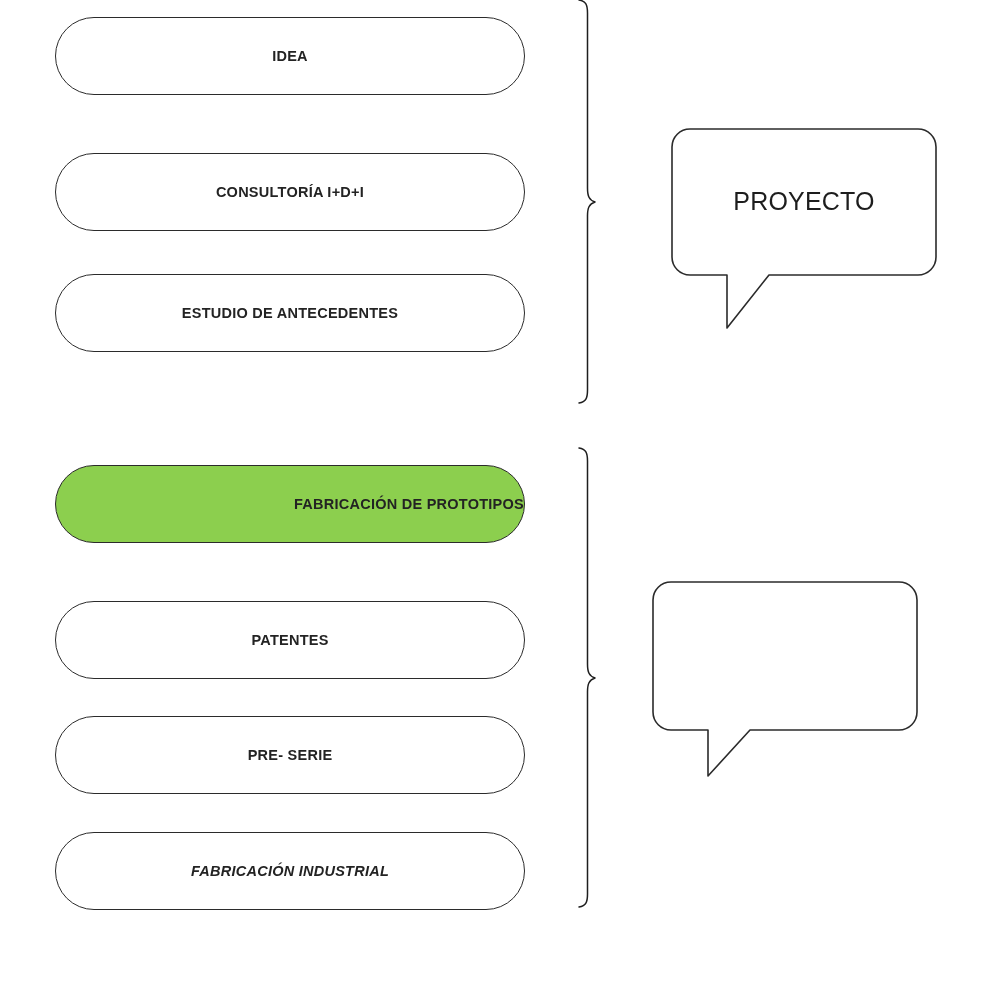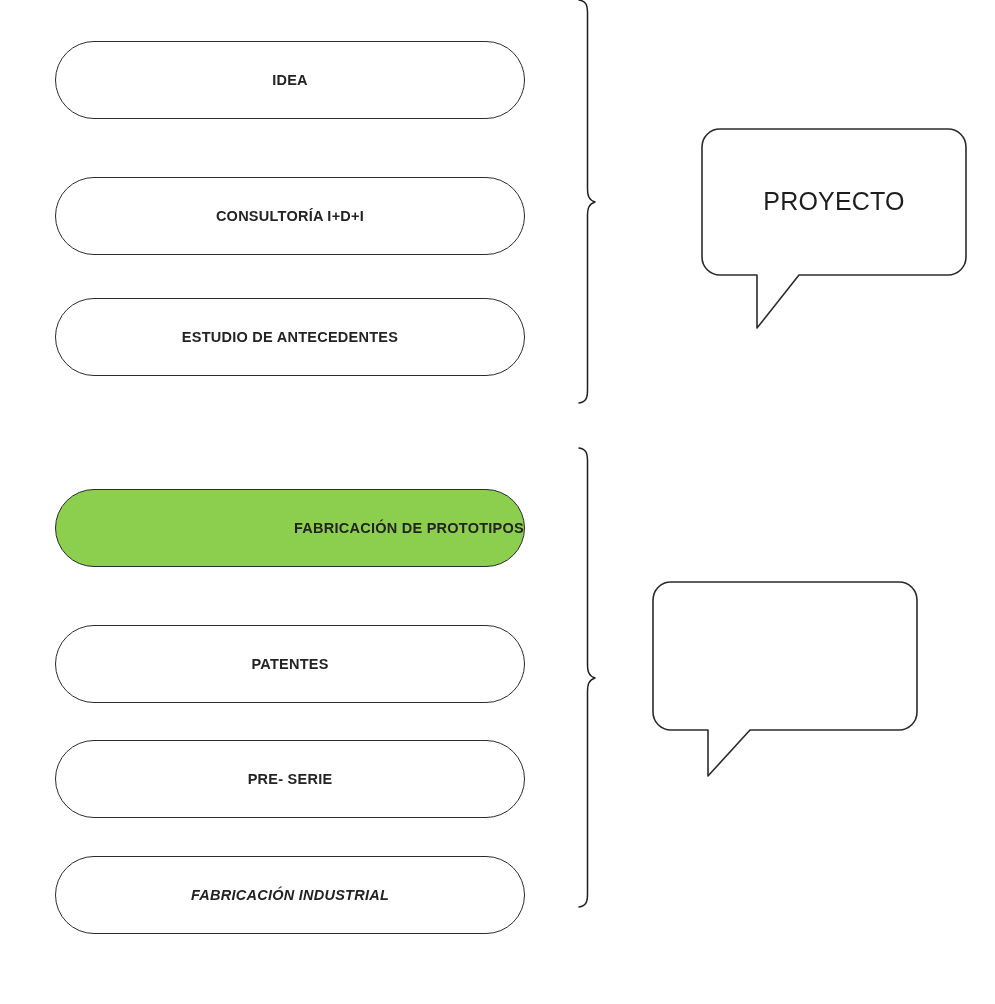--- a/index.html
+++ b/index.html
@@ -26,21 +26,20 @@
     left: 55px;
     width: 470px;
     height: 78px;
     box-sizing: border-box;
     border: 1.6px solid #2b2b2b;
     border-radius: 39px;
     background: #ffffff;
     display: flex;
     align-items: center;
     justify-content: center;
-    margin-top: 24px;
   }
   .stage.highlight {
     background: #8CCF4E;
     border-color: #2b2b2b;
   }
   .stage-label {
     font-size: 14.5px;
     font-weight: 700;
     letter-spacing: 0.25px;
     color: #232323;
@@ -116,21 +115,21 @@
   <svg class="brace" style="left:573px; top:-2px;" width="24" height="410" viewBox="0 0 24 410">
     <path d="M 6 2
              C 13 3, 14.5 7, 14.5 15
              L 14.5 190
              C 14.5 198, 16 202, 22 204
              C 16 206, 14.5 210, 14.5 218
              L 14.5 392
              C 14.5 400, 13 404, 6 405"></path>
   </svg>
 
-  <div class="bubble" style="left:700px; top:128px; width:268px; height:200px;">
+  <div class="bubble" style="left:670px; top:128px; width:268px; height:200px;">
     <svg width="268" height="200" viewBox="0 0 268 200">
       <path d="M 20 1
                L 248 1
                C 258 1, 266 9, 266 19
                L 266 129
                C 266 139, 258 147, 248 147
                L 99 147
                L 57 200
                L 57 147
                L 20 147

